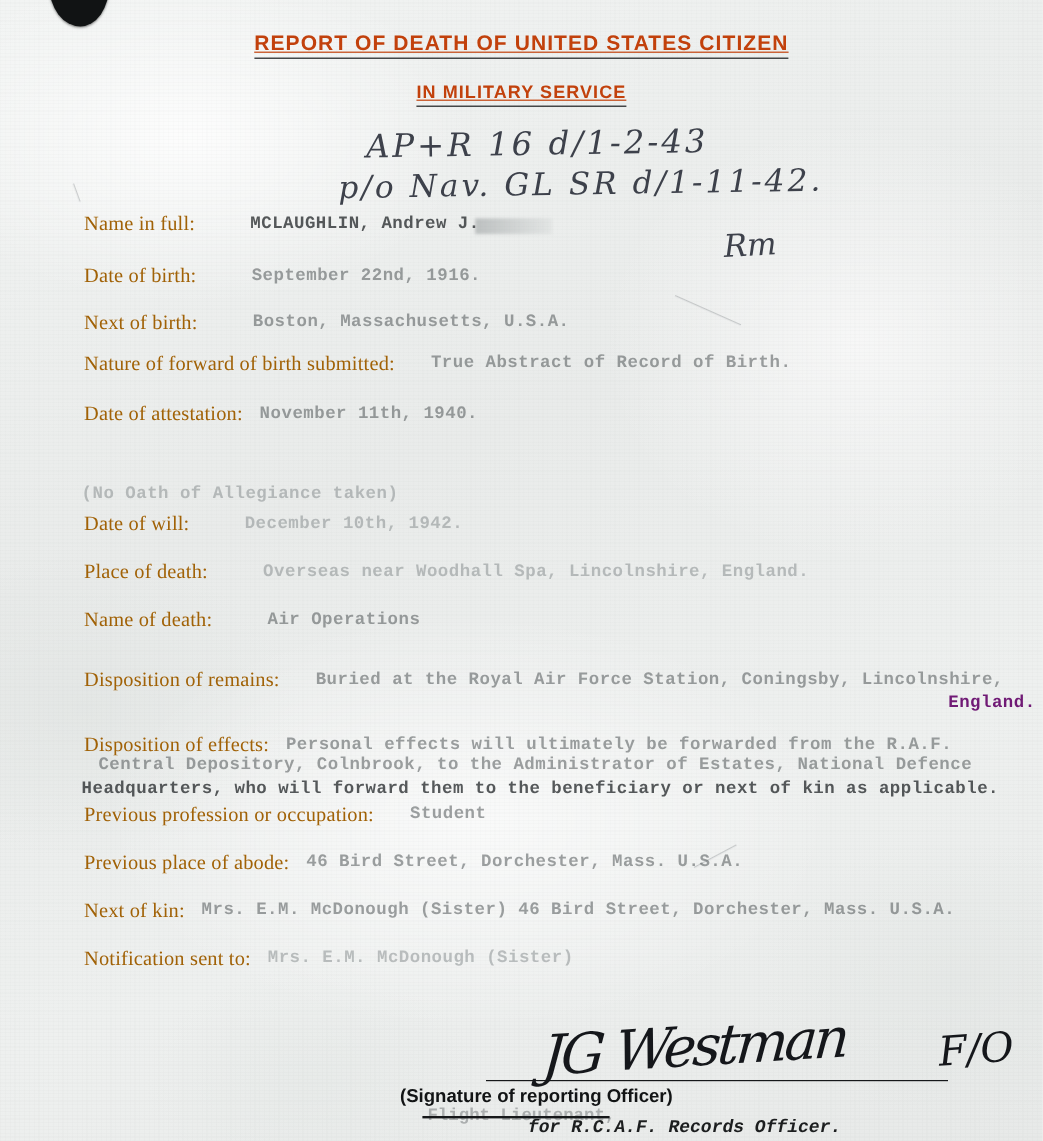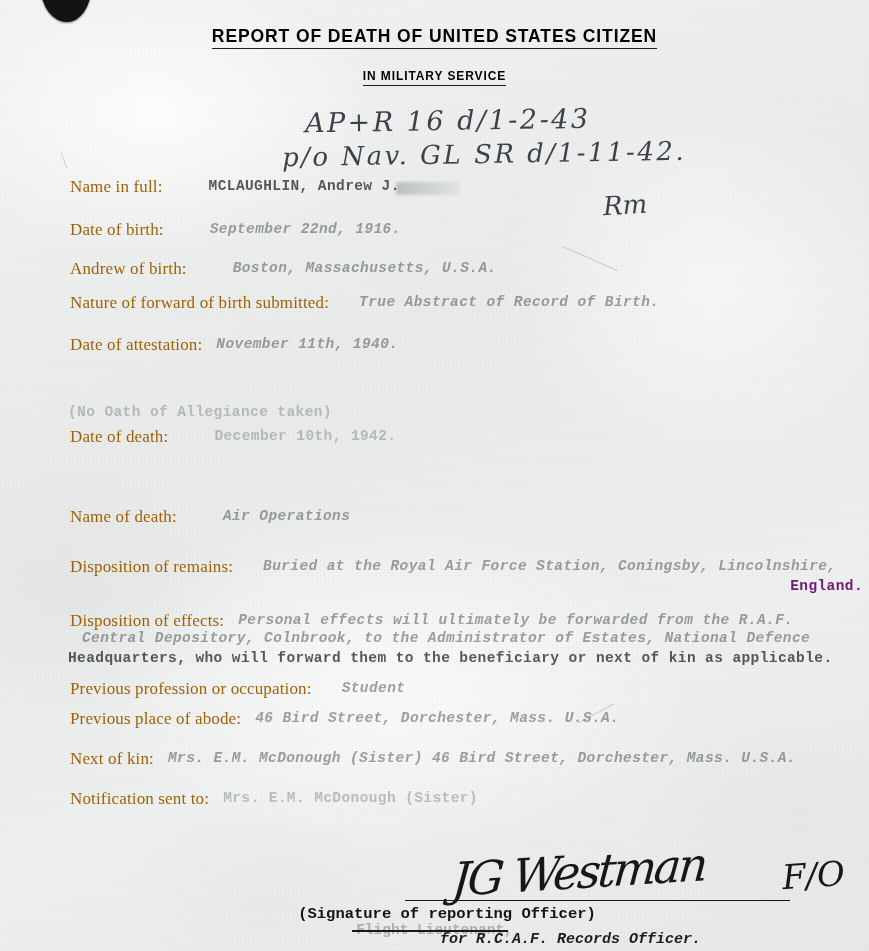--- a/index.html
+++ b/index.html
@@ -49,30 +49,31 @@
     box-shadow: 0 1px 2px rgba(0,0,0,0.5);
   }
 
   
   .doc-title {
     position: absolute;
     left: 0; right: 0;
     text-align: center;
     font-family: "Liberation Sans", sans-serif;
     font-weight: bold;
-    color: #000000;
+    color: #c2410c;
+    text-decoration: underline;
   }
   #title-main {
     top: 26px;
     font-size: 17.5px;
     letter-spacing: 0.9px;
   }
   #title-sub {
     top: 69px;
-    font-size: 12px;
+    font-size: 15px;
     letter-spacing: 0.9px;
   }
   .doc-title span.ul {
     border-bottom: 1.6px solid #1b1d1e;
     padding-bottom: 2px;
   }
 
   
   .hand {
     position: absolute;
@@ -107,21 +108,21 @@
   
   .tw {
     font-family: "Liberation Mono", monospace;
     font-size: 14.5px;
     font-weight: bold;
     letter-spacing: 0.4px;
     color: #701a75;
     vertical-align: 2px;
   }
   .tw.fade1 { color: rgba(40,44,46,0.78); }
-  .tw.fade2 { color: rgba(70,76,78,0.52); font-style: italic; }
+  .tw.fade2 { color: rgba(70,76,78,0.52); }
   .tw.fade3 { color: rgba(95,102,104,0.38); }
   .gap-sm { display: inline-block; width: 14px; }
   .gap-md { display: inline-block; width: 30px; }
   .gap-lg { display: inline-block; width: 46px; }
 
   .contline {
     position: absolute;
     left: 68px;
     white-space: nowrap;
   }
@@ -167,21 +168,21 @@
     font-style: italic;
     font-size: 34px;
     color: #15171b;
     transform: rotate(-4deg);
     white-space: nowrap;
   }
   #sig-caption {
     position: absolute;
     left: 0; right: 0; top: 905px;
     text-align: center;
-    font-family: Liberation Mono, monospace;
+    font-family: Liberation Sans, sans-serif;
     font-size: 15.5px;
     font-weight: bold;
     color: #121415;
     margin-left: 25px;
   }
   #sig-rank {
     position: absolute;
     left: 0; right: 0; top: 922px;
     text-align: center;
     font-family: "Liberation Mono", monospace;
@@ -238,54 +239,57 @@
   <div class="row" style="top:178px;">
     <span class="label">Name in full:</span><span class="gap-lg"></span><span class="tw fade1">MCLAUGHLIN, Andrew J.</span>
   </div>
   <div id="name-smudge"></div>
 
   <div class="row" style="top:221px;">
     <span class="label">Date of birth:</span><span class="gap-lg"></span><span class="tw fade2">September 22nd, 1916.</span>
   </div>
 
   <div class="row" style="top:260px;">
-    <span class="label">Andrew of birth:</span><span class="gap-lg"></span><span class="tw fade2">Boston, Massachusetts, U.S.A.</span>
+    <span class="label">Next of birth:</span><span class="gap-lg"></span><span class="tw fade2">Boston, Massachusetts, U.S.A.</span>
   </div>
 
   <div class="row" style="top:294px;">
     <span class="label">Nature of forward of birth submitted:</span><span class="gap-md"></span><span class="tw fade2">True Abstract of Record of Birth.</span>
   </div>
 
   <div class="row" style="top:336px;">
     <span class="label">Date of attestation:</span><span class="gap-sm"></span><span class="tw fade2">November 11th, 1940.</span>
   </div>
 
   <div class="contline tw fade3" style="top:404px;">(No Oath of Allegiance taken)</div>
 
   <div class="row" style="top:428px;">
-    <span class="label">Date of death:</span><span class="gap-lg"></span><span class="tw fade3">December 10th, 1942.</span>
-  </div>
-
+    <span class="label">Date of will:</span><span class="gap-lg"></span><span class="tw fade3">December 10th, 1942.</span>
+  </div>
+
+  <div class="row" style="top:468px;">
+    <span class="label">Place of death:</span><span class="gap-lg"></span><span class="tw fade3">Overseas near Woodhall Spa, Lincolnshire, England.</span>
+  </div>
 
   <div class="row" style="top:508px;">
     <span class="label">Name of death:</span><span class="gap-lg"></span><span class="tw fade2">Air Operations</span>
   </div>
 
   <div class="row" style="top:558px;">
     <span class="label">Disposition of remains:</span><span class="gap-md"></span><span class="tw fade2">Buried at the Royal Air Force Station, Coningsby, Lincolnshire,</span>
   </div>
   <div class="contline tw" style="left:auto; right:6px; top:578px;">England.</div>
 
   <div class="row" style="top:612px;">
     <span class="label">Disposition of effects:</span><span class="gap-sm"></span><span class="tw fade2">Personal effects will ultimately be forwarded from the R.A.F.</span>
   </div>
   <div class="contline tw fade2" style="left:82px; top:630px;">Central Depository, Colnbrook, to the Administrator of Estates, National Defence</div>
   <div class="contline tw fade1" style="top:650px;">Headquarters, who will forward them to the beneficiary or next of kin as applicable.</div>
 
-  <div class="row" style="top:670px;margin-top:10px;">
+  <div class="row" style="top:670px;">
     <span class="label">Previous profession or occupation:</span><span class="gap-md"></span><span class="tw fade2">Student</span>
   </div>
 
   <div class="row" style="top:710px;">
     <span class="label">Previous place of abode:</span><span class="gap-sm"></span><span class="tw fade2">46 Bird Street, Dorchester, Mass. U.S.A.</span>
   </div>
 
   <div class="row" style="top:750px;">
     <span class="label">Next of kin:</span><span class="gap-sm"></span><span class="tw fade2">Mrs. E.M. McDonough (Sister) 46 Bird Street, Dorchester, Mass. U.S.A.</span>
   </div>

